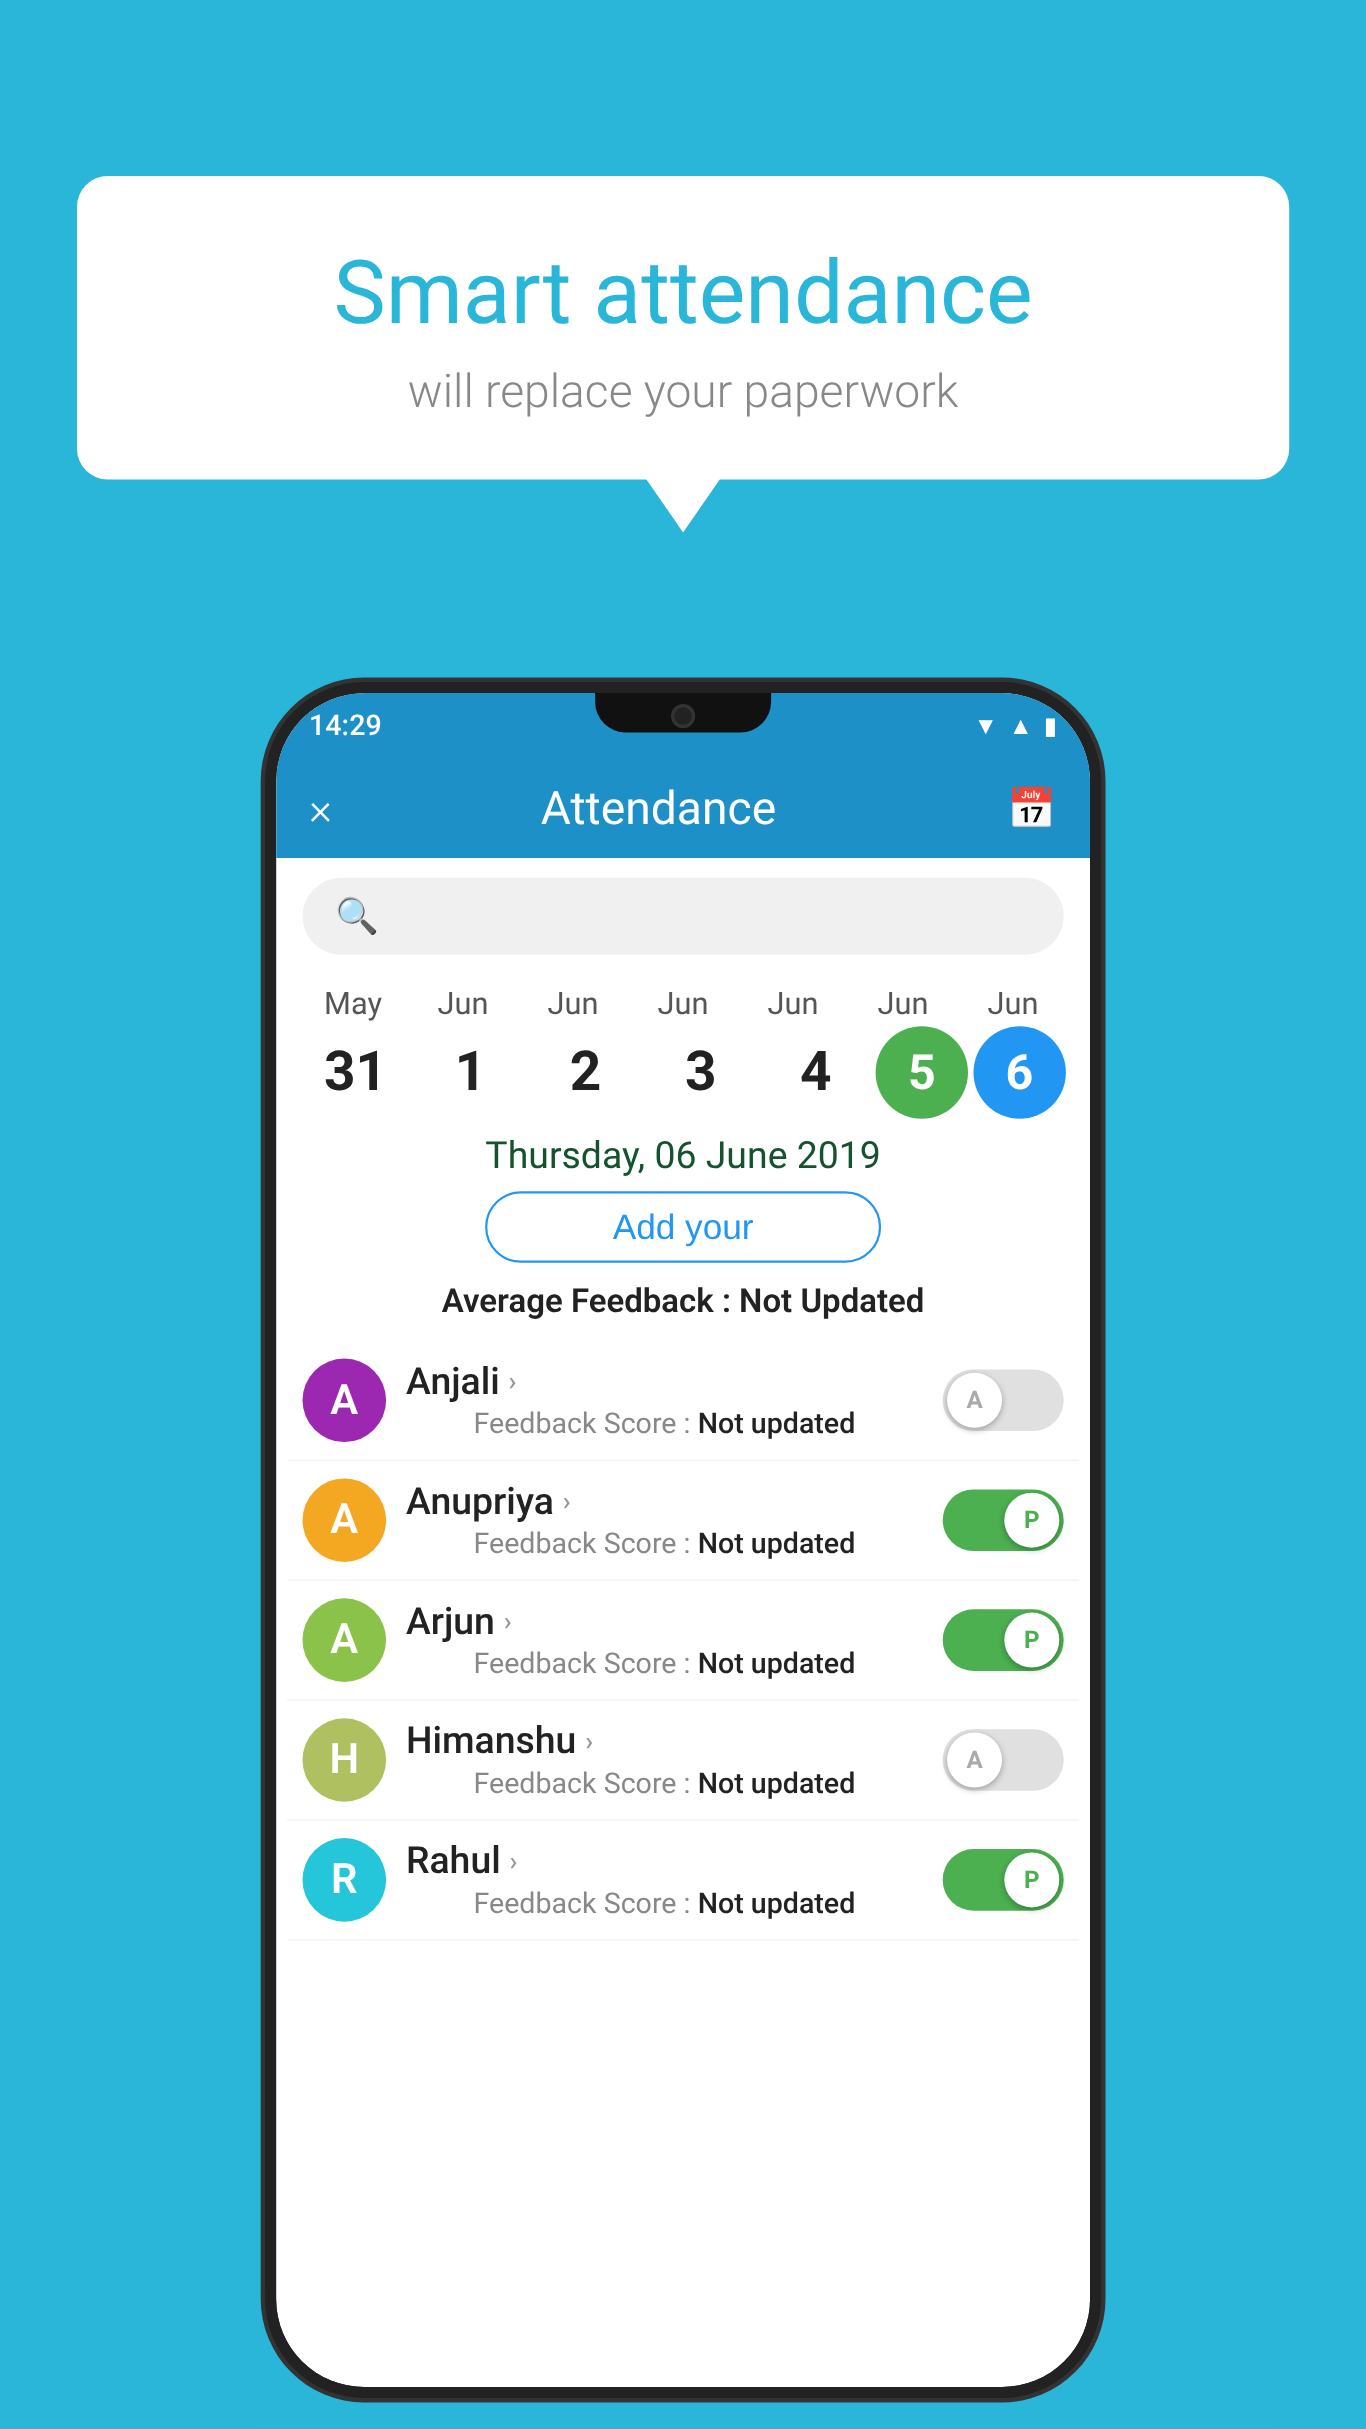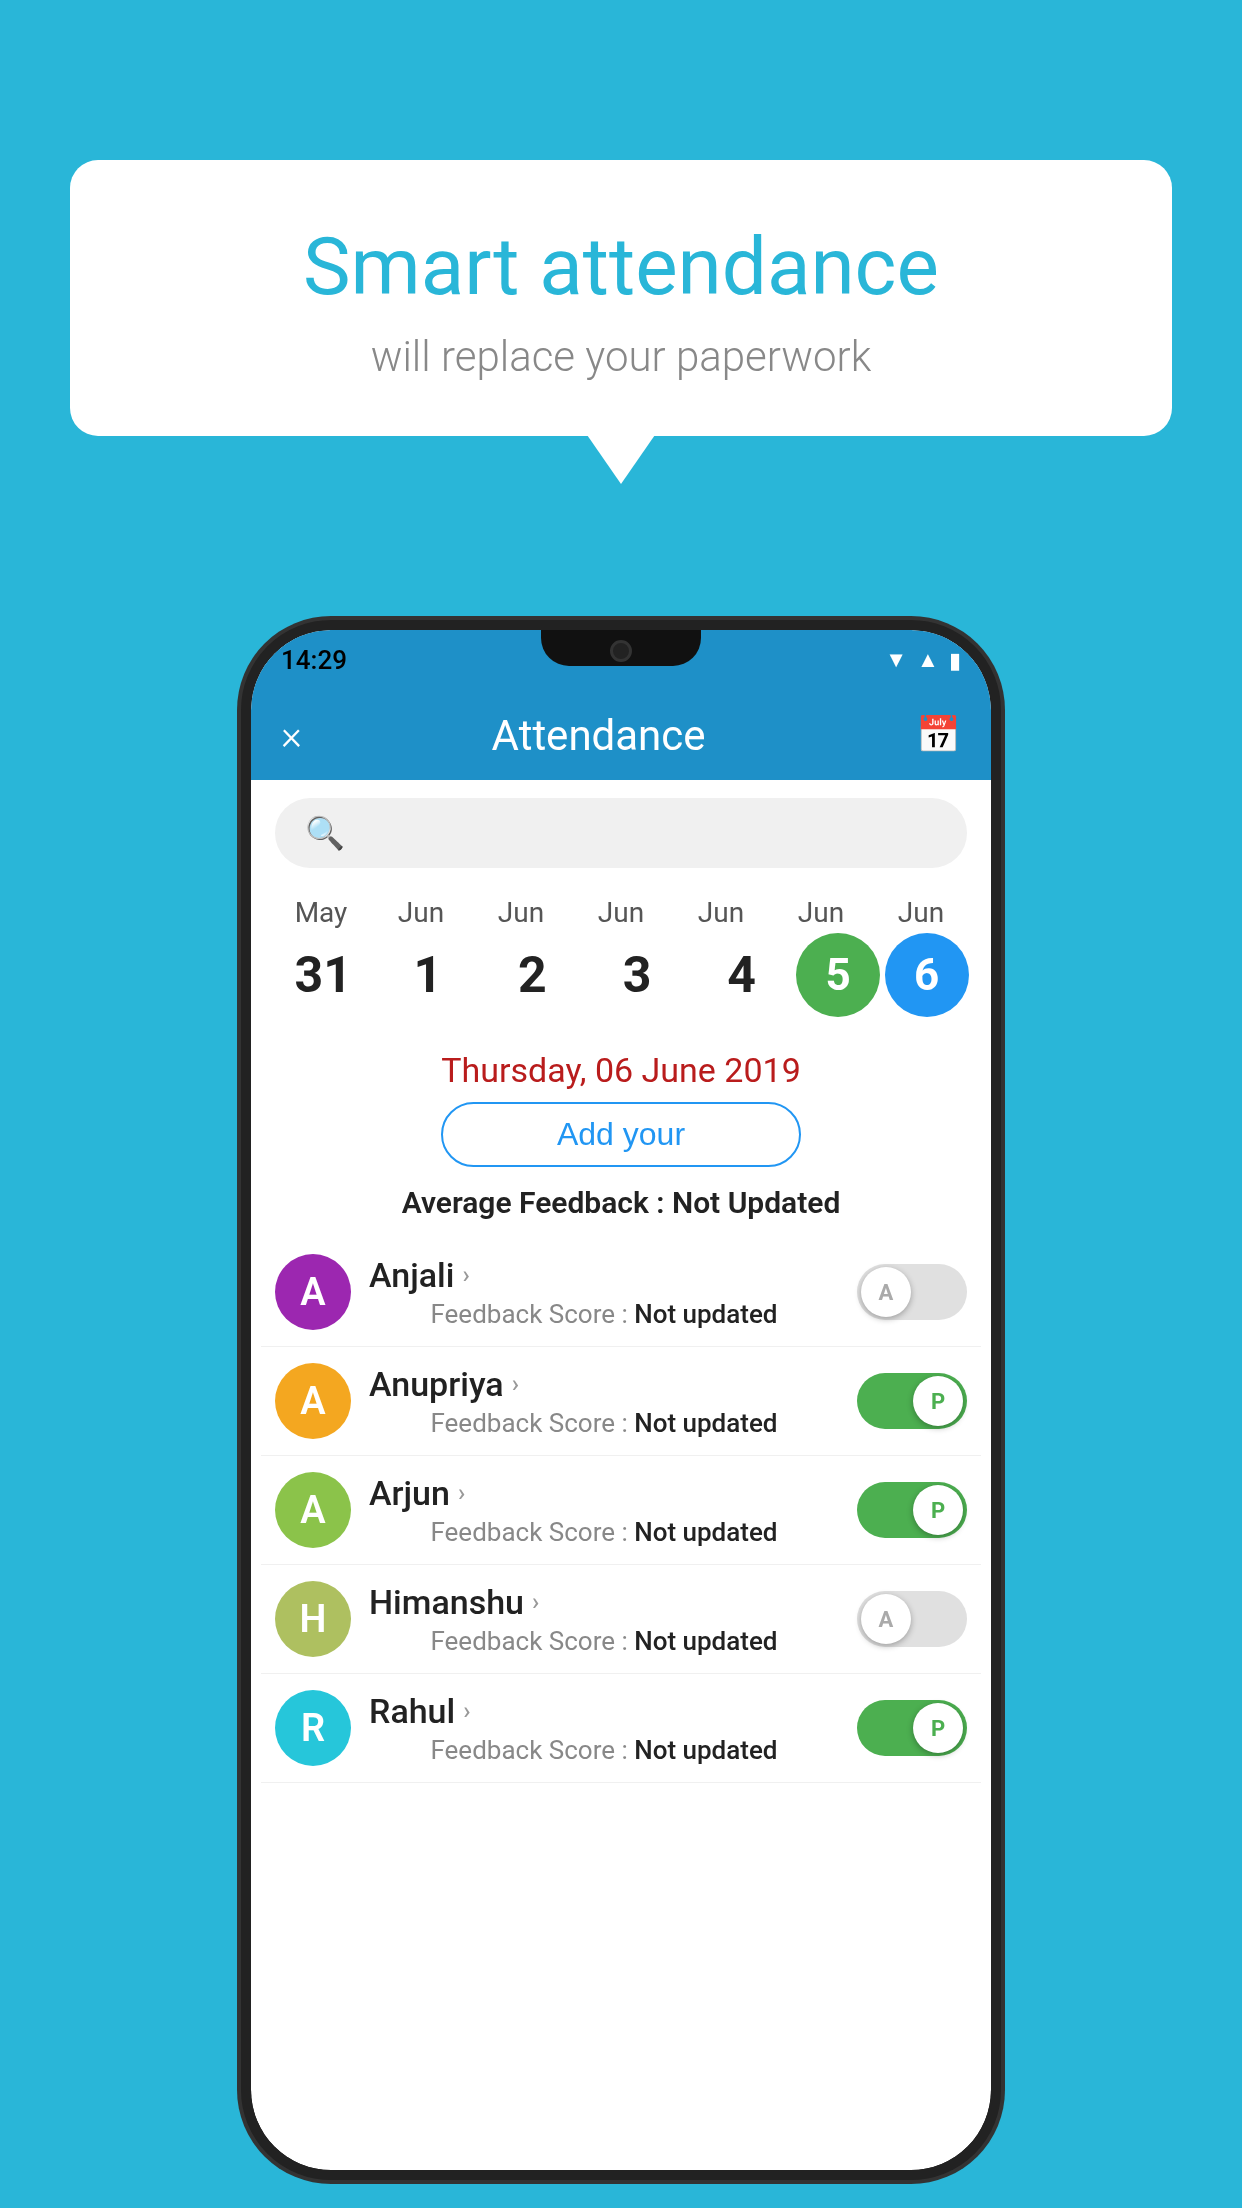--- a/index.html
+++ b/index.html
@@ -140,21 +140,21 @@
     
     .status-bar {
       height: 60px;
       background: #1e90c8;
       display: flex;
       align-items: center;
       justify-content: space-between;
       padding: 0 30px;
     }
     .status-time {
-      color: #000000;
+      color: #ffffff;
       font-size: 26px;
       font-weight: 500;
     }
     .status-icons {
       display: flex;
       align-items: center;
       gap: 10px;
     }
     .wifi-icon, .signal-icon, .battery-icon {
       color: white;
@@ -257,23 +257,23 @@
       height: 84px;
       display: flex;
       align-items: center;
       justify-content: center;
       font-size: 44px;
     }
 
     
     .date-info {
       text-align: center;
-      margin: 33px 0 12px;
+      margin: 14px 0 12px;
       font-size: 34px;
-      color: #b91c1c;
+      color: #14532d;
       font-weight: 400;
     }
 
     
     .add-topic-btn {
       display: block;
       margin: 0 auto 18px;
       border: 2px solid #2196f3;
       border-radius: 50px;
       padding: 12px 60px;

